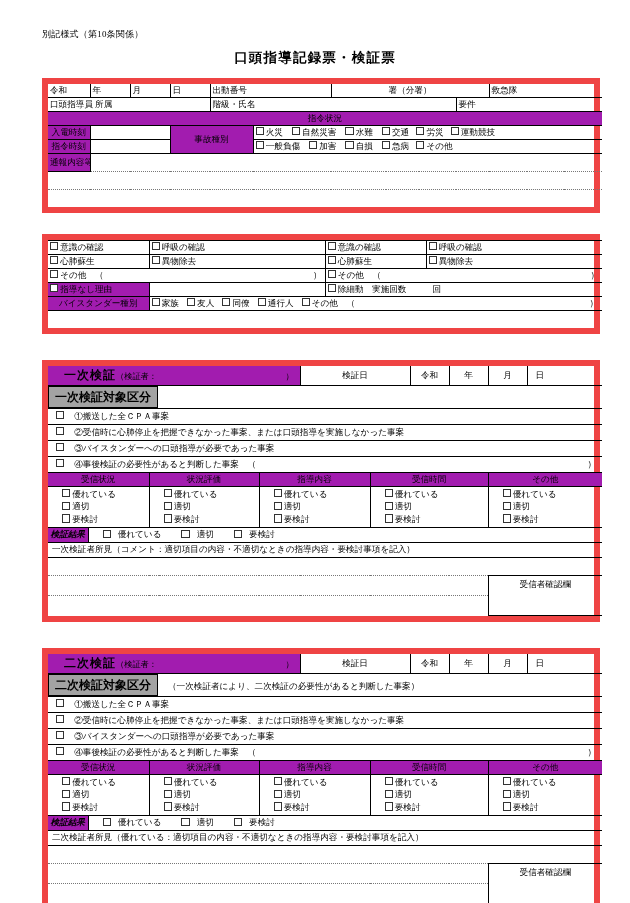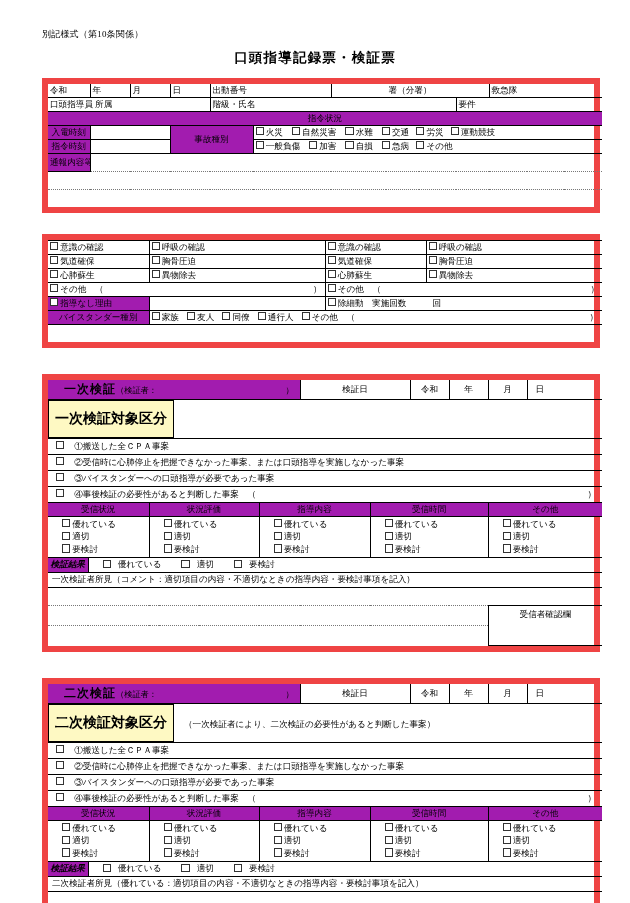--- a/index.html
+++ b/index.html
@@ -89,24 +89,24 @@
   .hdr-big {
     font-size: 12px;
     font-weight: bold;
     letter-spacing: 1px;
   }
   .hdr-sub {
     font-size: 8.2px;
   }
   .tag-box {
     display: inline-block;
-    background: #fef9c3;
+    background: #a3a3a3;
     border: 1px solid #000;
-    padding: 12px 6px;
-    font-size: 14px;
+    padding: 4px 6px;
+    font-size: 12px;
     line-height: 12px;
     font-weight: bold;
   }
   .free-mid { height: 17px !important; }
   .chk-row td { height: 15px !important; }
   .eval-cell {
     vertical-align: top !important;
     padding-top: 1px !important;
     height: 39px !important;
     white-space: normal !important;
@@ -204,26 +204,20 @@
 
       <tbody>
 
       <tr>
         <td class="lft edge-l"><span class="cb"></span><span>意識の確認</span></td>
         <td class="lft"><span class="cb"></span><span>呼吸の確認</span></td>
         <td class="lft"><span class="cb"></span><span>意識の確認</span></td>
         <td class="lft edge-r"><span class="cb"></span><span>呼吸の確認</span></td>
       </tr>
 
-      <tr>
-        <td class="lft edge-l"><span class="cb"></span><span>気道確保</span></td>
-        <td class="lft"><span class="cb"></span><span>胸骨圧迫</span></td>
-        <td class="lft"><span class="cb"></span><span>気道確保</span></td>
-        <td class="lft edge-r"><span class="cb"></span><span>胸骨圧迫</span></td>
-      </tr>
 
       <tr>
         <td class="lft edge-l"><span class="cb"></span><span>心肺蘇生</span></td>
         <td class="lft"><span class="cb"></span><span>異物除去</span></td>
         <td class="lft"><span class="cb"></span><span>心肺蘇生</span></td>
         <td class="lft edge-r"><span class="cb"></span><span>異物除去</span></td>
       </tr>
 
       <tr>
         <td class="edge-l" colspan="2" style="position:relative">

